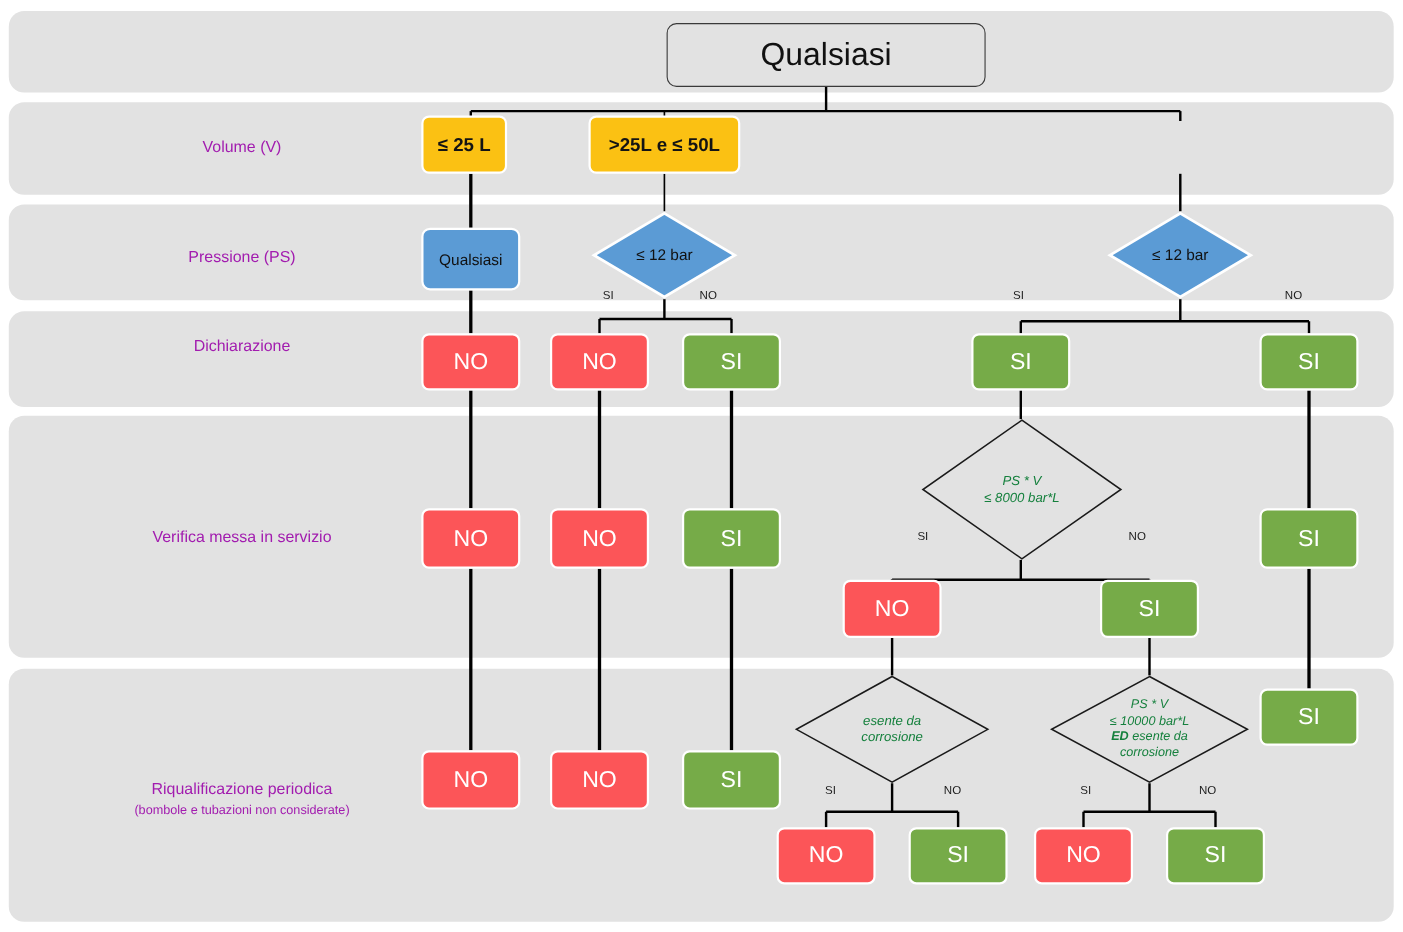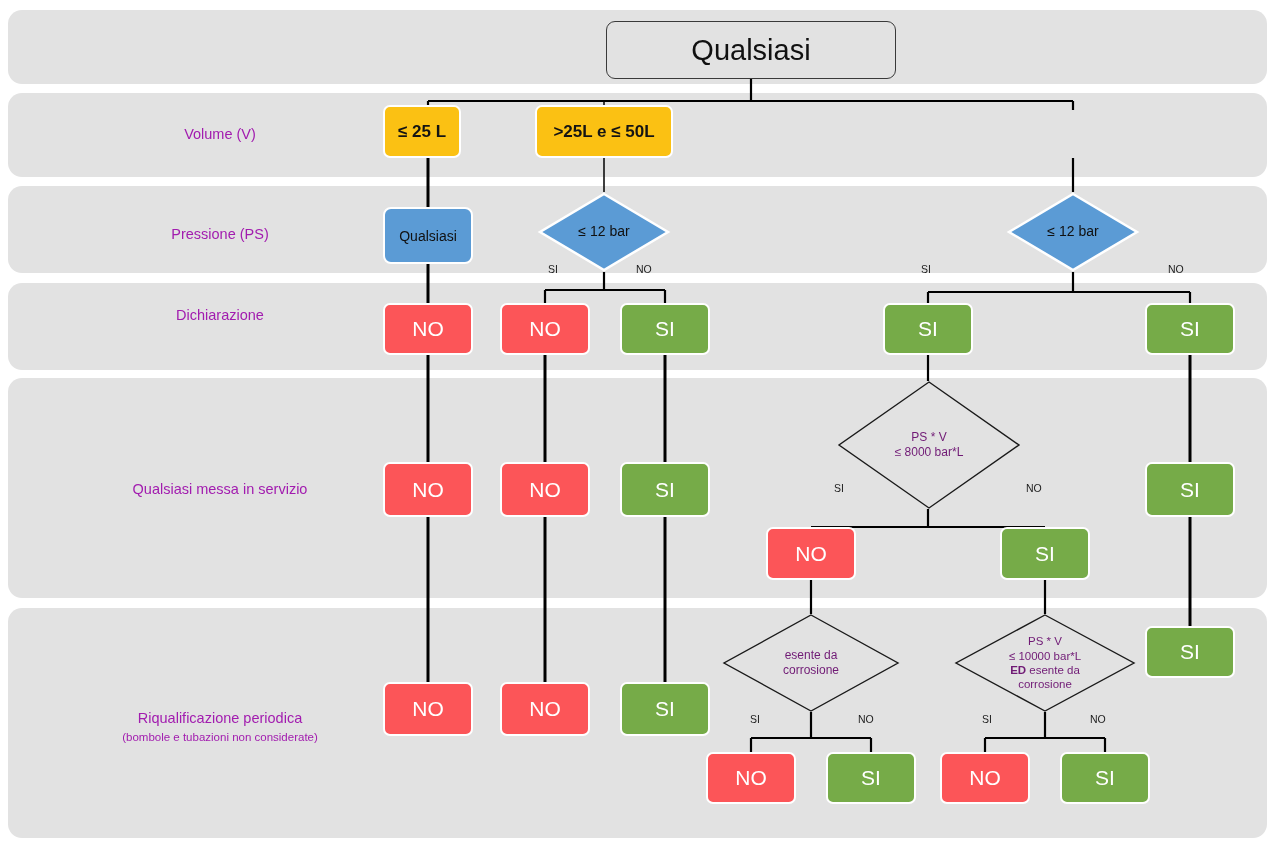--- a/index.html
+++ b/index.html
@@ -33,21 +33,21 @@
   .diamond-wrap{position:absolute;}
   .diamond-wrap svg{display:block;overflow:visible;}
   .dlabel{position:absolute;left:0;top:0;width:100%;height:100%;
           display:flex;align-items:center;justify-content:center;
           text-align:left;pointer-events:none;line-height:1.25;}
   .dlabel span{display:block;}
 
   .dm-blue .dshape{fill:#5b9bd5;stroke:#ffffff;stroke-width:2.5;}
   .dm-blue .dlabel{color:#111;font-size:14px;}
   .dm-plain .dshape{fill:#e2e2e2;stroke:#1a1a1a;stroke-width:1.4;}
-  .dm-plain .dlabel{color:#701a75;font-size:12px;}
+  .dm-plain .dlabel{color:#15803d;font-size:12px;font-style:italic;}
 
   .branchlbl{position:absolute;font-size:10.5px;color:#1c1c1c;}
 
   .lines{position:absolute;left:0;top:0;width:1275px;height:847px;pointer-events:none;}
   .lines path,.lines line{stroke:#000;fill:none;}
   .lk-thick{stroke-width:3;}
   .lk-thin{stroke-width:1.5;}
   .lk-med{stroke-width:2.2;}
 </style>
 </head>
@@ -68,21 +68,21 @@
 
   <div class="rowlabel" style="left:60px; top:224px; width:320px;">
     <div class="main">Pressione (PS)</div>
   </div>
 
   <div class="rowlabel" style="left:60px; top:305px; width:320px;">
     <div class="main">Dichiarazione</div>
   </div>
 
   <div class="rowlabel" style="left:60px; top:479px; width:320px;">
-    <div class="main">Qualsiasi messa in servizio</div>
+    <div class="main">Verifica messa in servizio</div>
   </div>
 
   <div class="rowlabel" style="left:40px; top:708px; width:360px;">
     <div class="main">Riqualificazione periodica</div>
     <div class="sub">(bombole e tubazioni non considerate)</div>
   </div>
 
   <svg class="lines" viewBox="0 0 1275 847">
 
     <path class="lk-med" d="M751,79 L751,101"></path>

